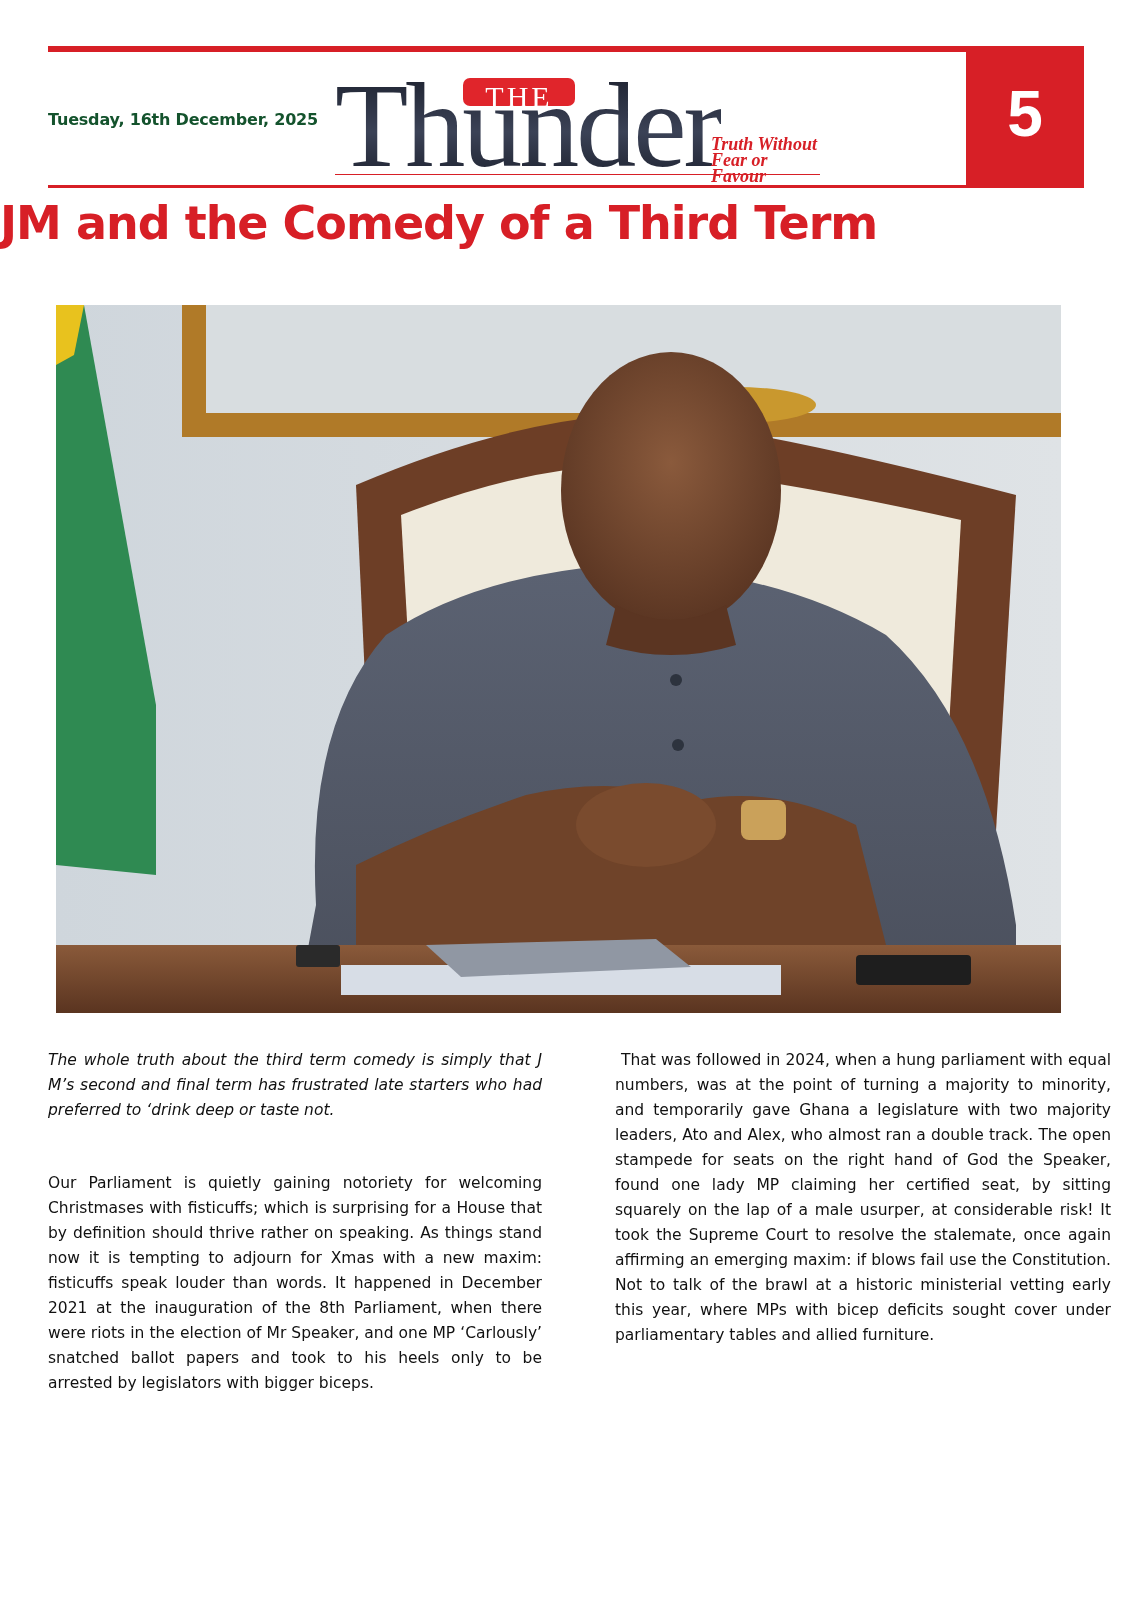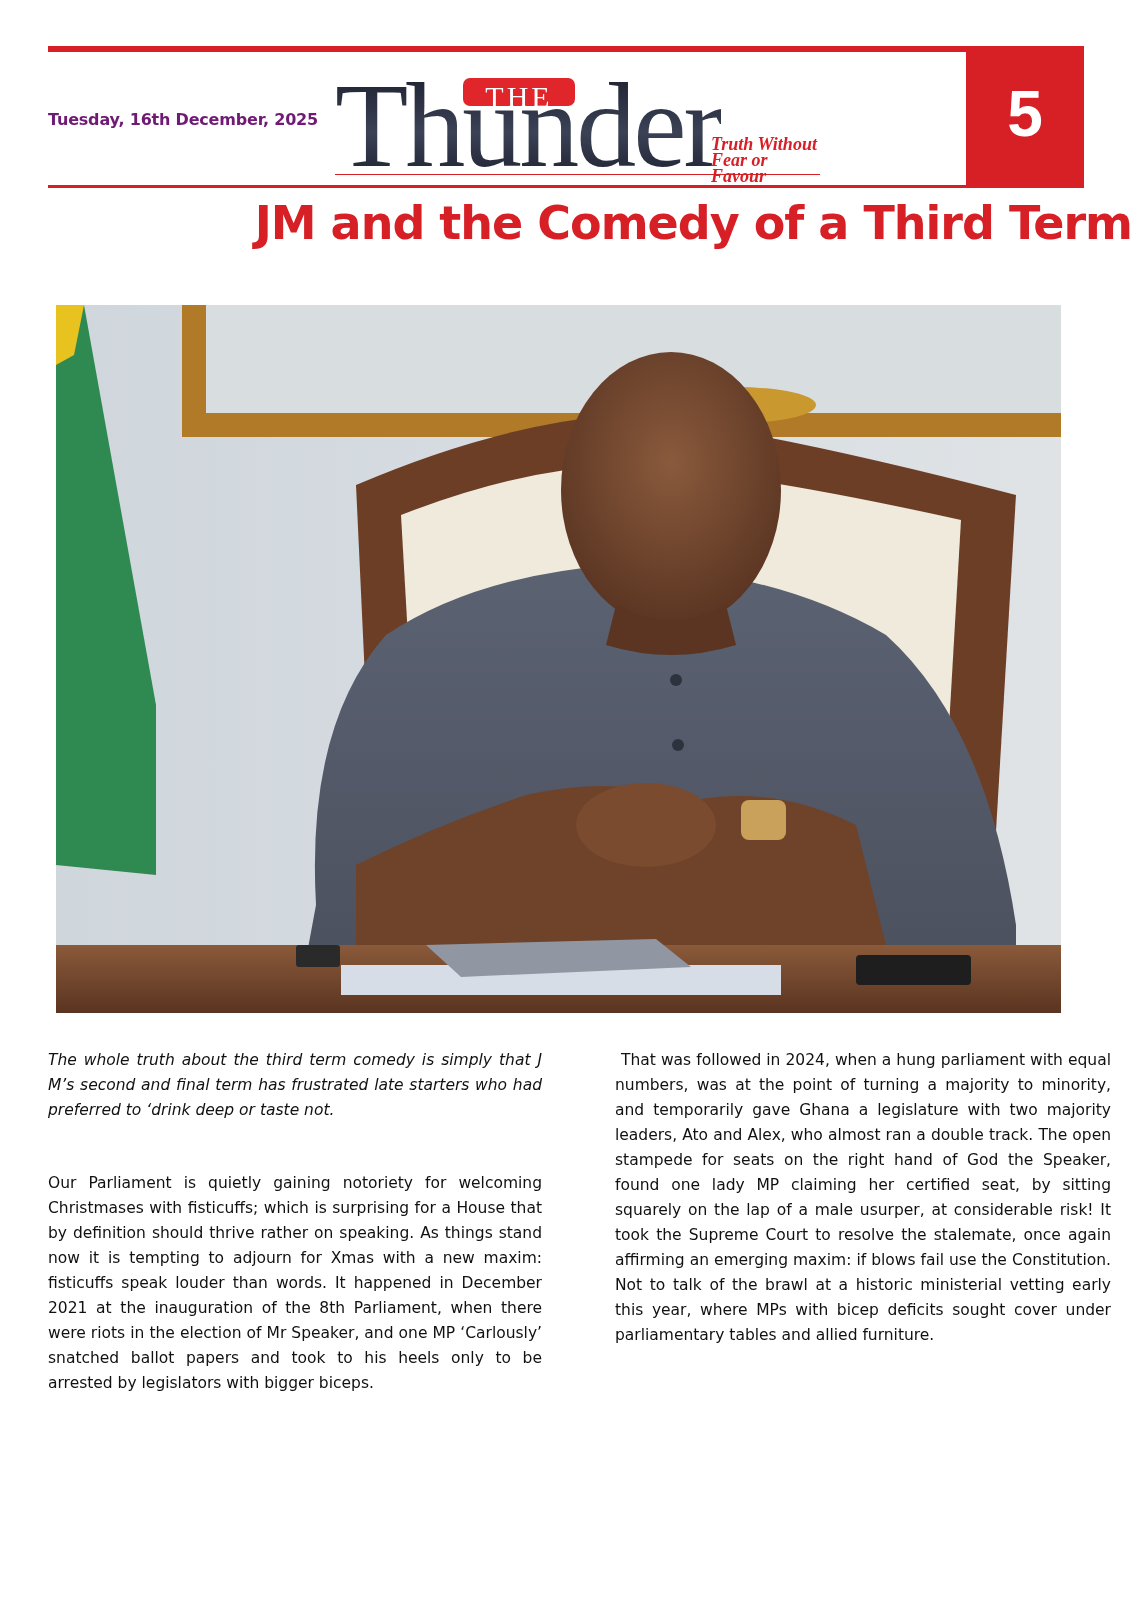--- a/index.html
+++ b/index.html
@@ -1,27 +1,27 @@
 <!DOCTYPE html>
 <html><head>
 <meta charset="utf-8">
 <style>
   html, body { margin:0; padding:0; }
   body { width:1132px; height:1600px; background:#ffffff; position:relative; overflow:hidden; font-family:"DejaVu Sans", sans-serif; color:#111; }
   .top-rule { position:absolute; left:48px; top:46px; width:1036px; height:6px; background:#d71f26; }
   .bottom-rule { position:absolute; left:48px; top:185px; width:918px; height:3px; background:#d71f26; }
   .page-box { position:absolute; left:966px; top:46px; width:118px; height:142px; background:#d71f26; display:flex; align-items:center; justify-content:center; }
   .page-num { color:#fff; font-family:"Liberation Sans", sans-serif; font-weight:bold; font-size:64px; line-height:1; margin-top:-6px; }
-  .dateline { position:absolute; left:48px; top:110px; font-family:"DejaVu Sans", sans-serif; font-weight:bold; font-size:16px; color:#701a75; letter-spacing:-0.2px; }
+  .dateline { position:absolute; left:48px; top:110px; font-family:"DejaVu Sans", sans-serif; font-weight:bold; font-size:16px; color:#14532d; letter-spacing:-0.2px; }
   .masthead { position:absolute; left:335px; top:60px; width:485px; height:120px; }
   .the-badge { position:absolute; left:128px; top:18px; width:112px; height:28px; background:#e0252b; border-radius:7px; color:#fff; font-family:"Liberation Serif", serif; font-size:30px; letter-spacing:3px; text-align:center; line-height:38px; }
   .thunder-word { position:absolute; left:0; top:6px; font-family:"Liberation Serif", serif; font-size:120px; line-height:1; color:#262b3a; letter-spacing:-3px; background:linear-gradient(180deg,#1b1f2c 0%,#3b4256 55%,#1b1f2c 100%); -webkit-background-clip:text; background-clip:text; -webkit-text-fill-color:transparent; }
   .masthead-line { position:absolute; left:0; top:114px; width:485px; height:1px; background:#d71f26; }
   .motto { position:absolute; left:376px; top:76px; font-family:"Liberation Serif", serif; font-style:italic; font-weight:bold; font-size:18px; line-height:16px; color:#d71f26; }
-  .headline { position:absolute; left:0; top:196px; width:1132px; text-align:right; font-family:"DejaVu Sans", sans-serif; font-weight:bold; font-size:46px; color:#d71f26; letter-spacing:-1px; }
+  .headline { position:absolute; left:0; top:196px; width:1132px; text-align:left; font-family:"DejaVu Sans", sans-serif; font-weight:bold; font-size:46px; color:#d71f26; letter-spacing:-1px; }
   .photo { position:absolute; left:56px; top:305px; width:1005px; height:708px; overflow:hidden; background:#c9d1d8; }
   .photo svg { display:block; }
   .col { position:absolute; font-family:"DejaVu Sans", sans-serif; font-size:15.5px; line-height:25px; color:#111; text-align:justify; }
   .col-left { left:48px; top:1048px; width:494px; }
   .col-right { left:567px; top:1048px; width:496px;margin-left:48px; }
   .standfirst { font-style:italic; margin:0; }
   .byline { margin:49px 0 0 0; }
   .para { margin:0; }
   .gap1 { height:48px; }
   .gap2 { height:50px; }

